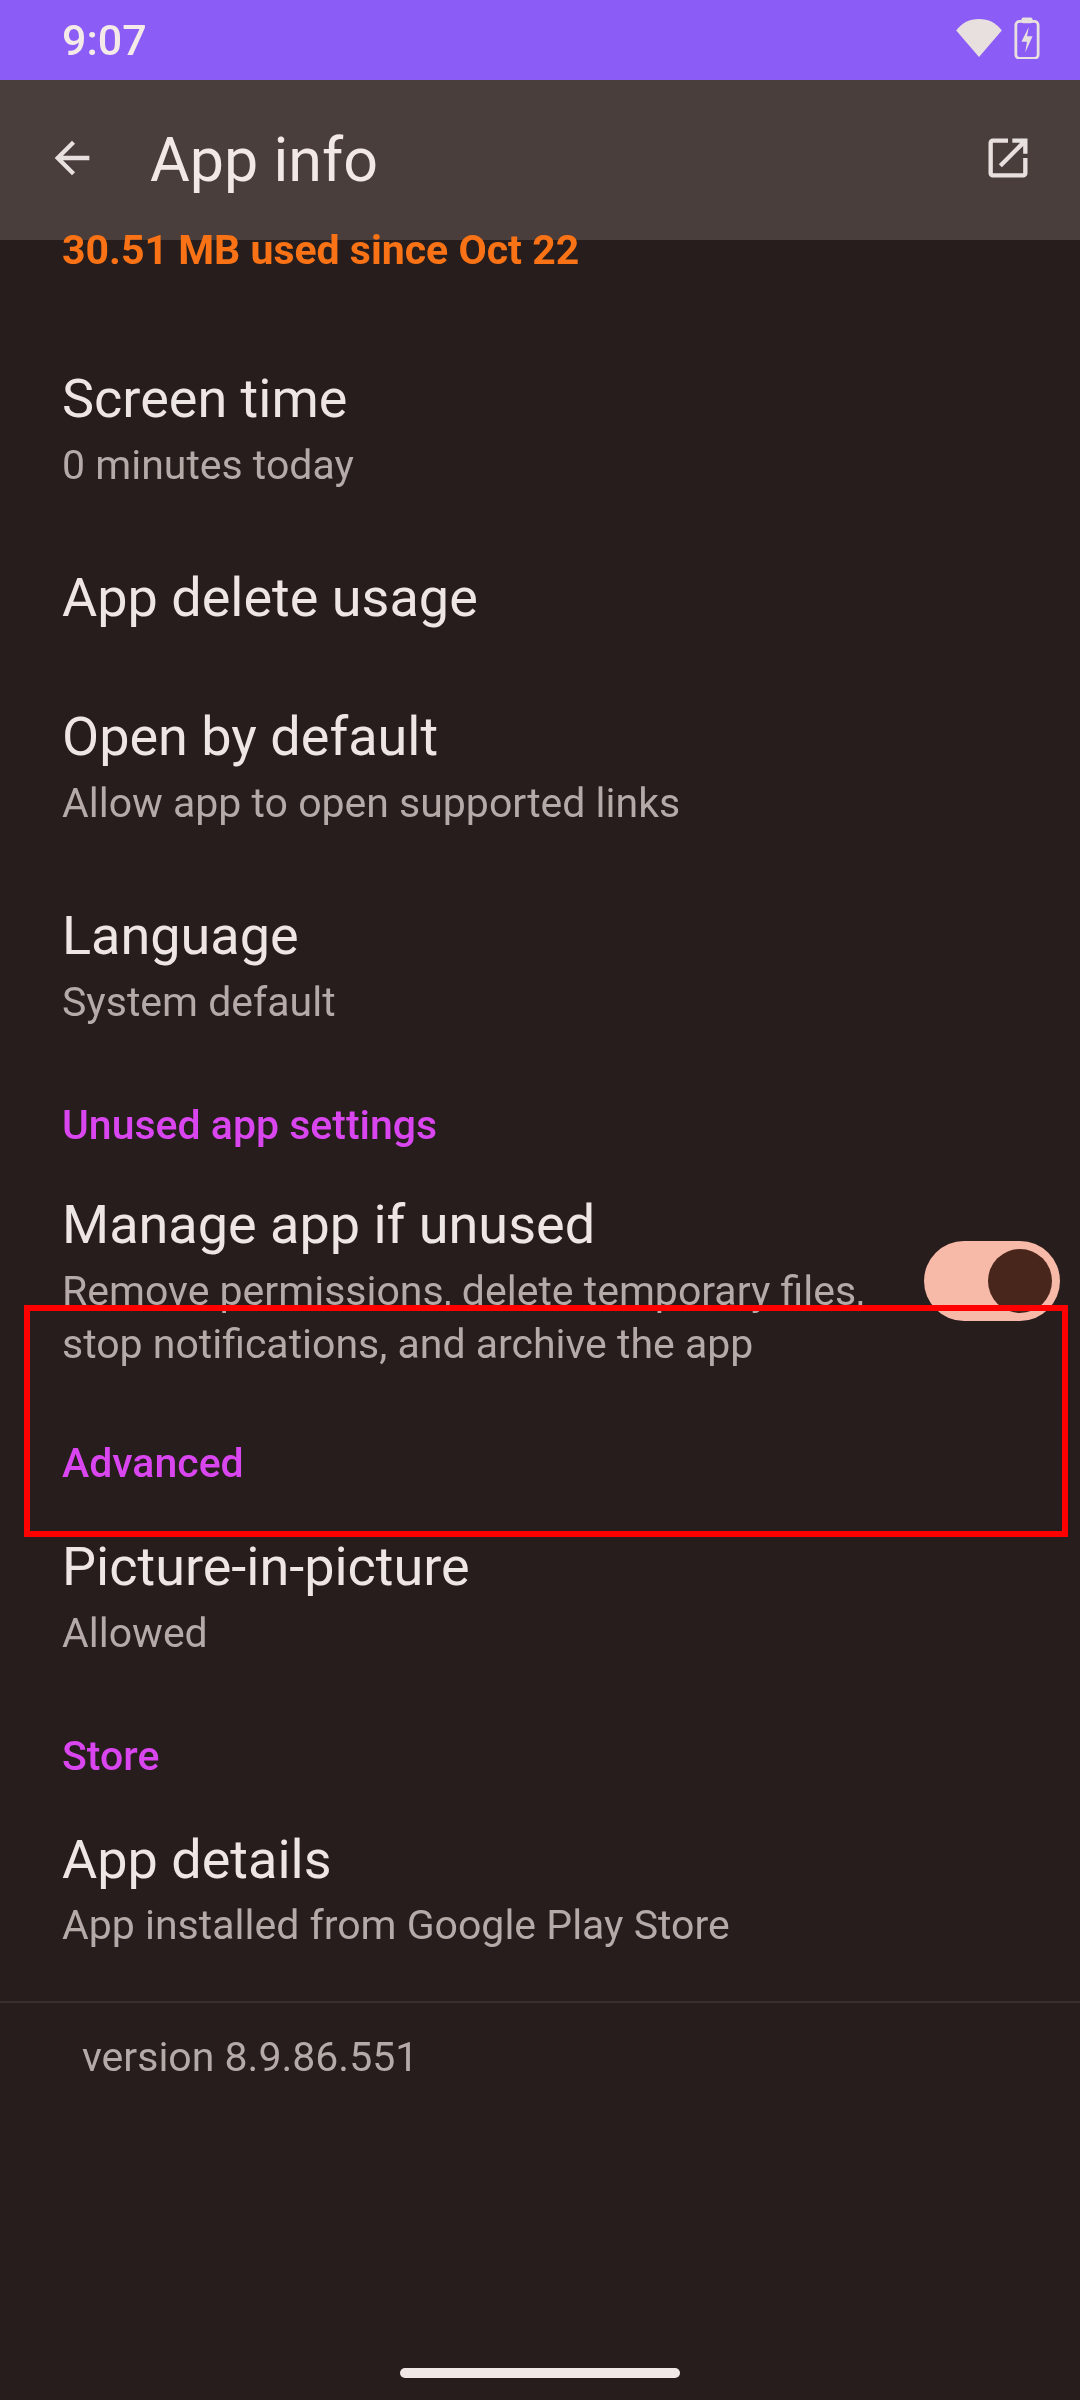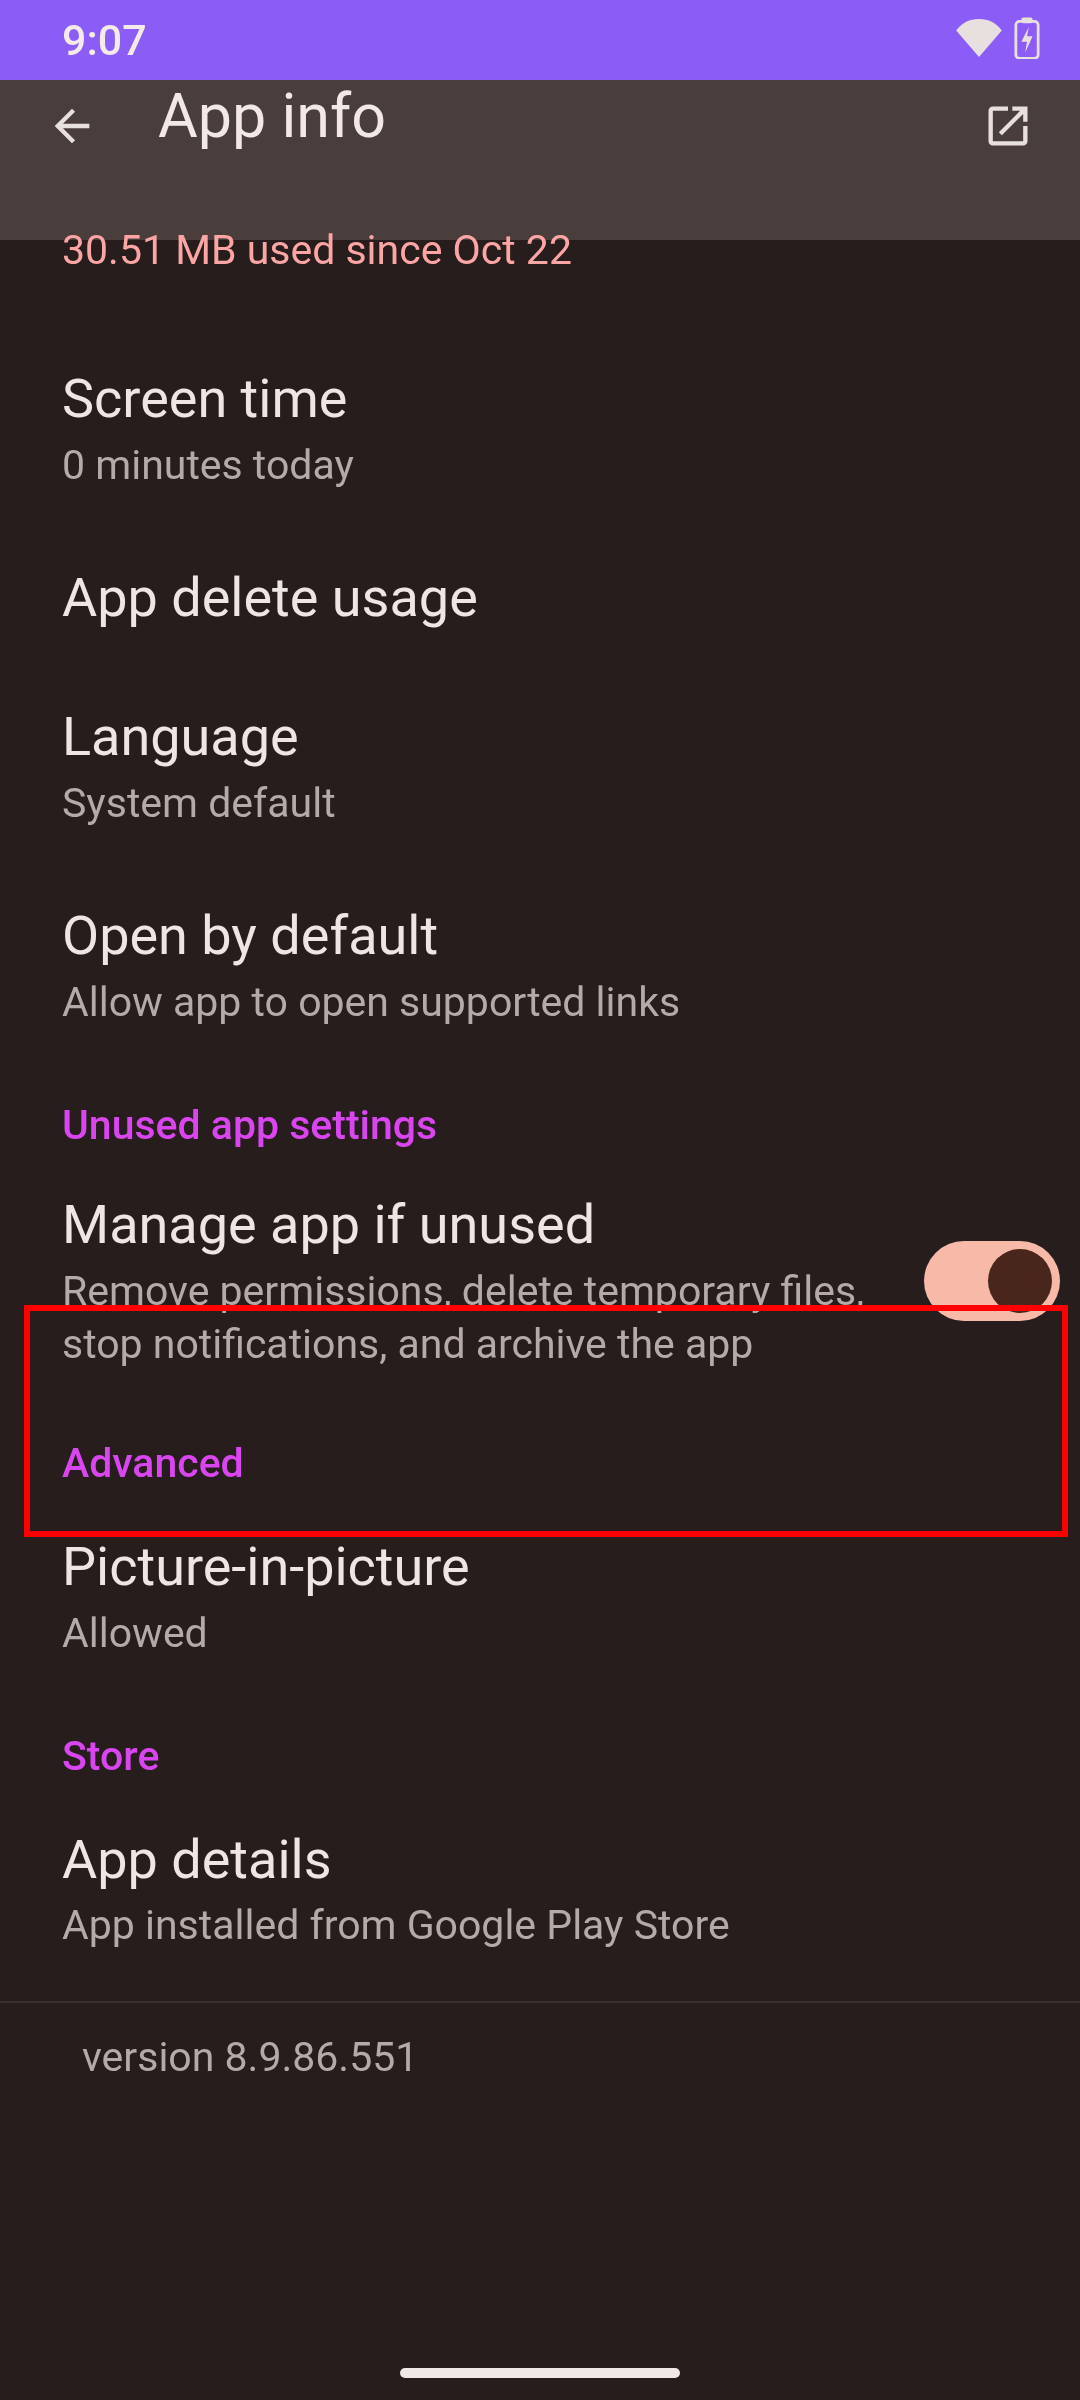--- a/index.html
+++ b/index.html
@@ -27,22 +27,23 @@
   }
   .status-icons {
     display: flex;
     align-items: center;
     gap: 12px;
   }
   .app-bar {
     height: 160px;
     background: #4a3e3c;
     display: flex;
+    align-items: center;
     padding: 0 24px;
-    gap: 38px;
+    gap: 30px;
   }
   .back-btn {
     width: 96px;
     height: 96px;
     display: flex;
     align-items: center;
     justify-content: center;
     border-radius: 48px;
   }
   .title {
@@ -62,25 +63,26 @@
     position: absolute;
     top: 240px;
     left: 0;
     right: 0;
   }
   .partial-row {
     padding: 0 62px 50px 62px;
   }
   .partial-sub {
     font-size: 41px;
-    color: #fca5a5;
+    color: #f97316;
     line-height: 1.2;
     margin-top: -10px;
     position: relative;
     top: -4px;
+    font-weight: bold;
   }
   .row {
     padding: 36px 62px;
   }
   .row-title {
     font-size: 54px;
     color: #eee6e4;
     line-height: 1.25;
   }
   .row-sub {
@@ -203,27 +205,27 @@
   <div class="row">
     <div class="row-title">Screen time</div>
     <div class="row-sub">0 minutes today</div>
   </div>
 
   <div class="row">
     <div class="row-title">App delete usage</div>
   </div>
 
   <div class="row">
+    <div class="row-title">Open by default</div>
+    <div class="row-sub">Allow app to open supported links</div>
+  </div>
+
+  <div class="row">
     <div class="row-title">Language</div>
     <div class="row-sub">System default</div>
-  </div>
-
-  <div class="row">
-    <div class="row-title">Open by default</div>
-    <div class="row-sub">Allow app to open supported links</div>
   </div>
 
   <div class="section-header">Unused app settings</div>
 
   <div class="toggle-row">
     <div class="toggle-text">
       <div class="row-title">Manage app if unused</div>
       <div class="row-sub">Remove permissions, delete temporary files, stop notifications, and archive the app</div>
     </div>
     <div class="toggle">

